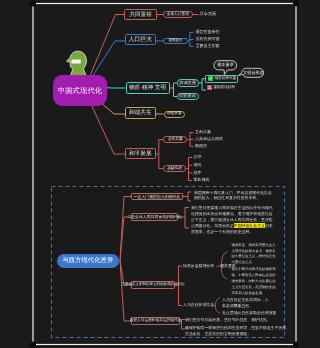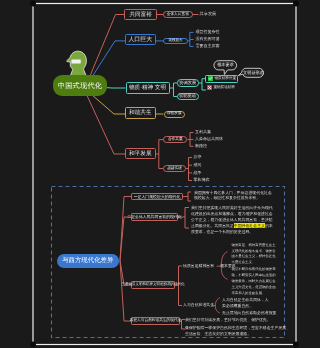--- a/index.html
+++ b/index.html
@@ -74,21 +74,21 @@
   <g>
     <path d="M78.0 51.2 C 83.3 51.2 86.4 55.6 86.4 60.9 C 86.4 64.2 85.3 65.7 84.4 67.2
              C 83.7 68.4 83.5 69.2 83.9 70.3 L 86.2 75.9 L 70.4 75.9 L 72.3 70.6
              C 72.7 69.4 72.6 68.8 71.8 68.1 L 71.1 67.5 C 70.4 66.9 70.3 66.4 70.3 65.3
              L 70.3 61.9 L 67.6 61.7 C 66.6 61.6 66.5 61.1 67.2 60.4 L 70.2 57.3
              C 71.0 53.6 74.0 51.2 78.0 51.2 Z" fill="#7ba83c" stroke="#e4e4e4" stroke-width="0.85" stroke-linejoin="round"></path>
     <rect x="71.4" y="59.6" width="9.4" height="3.8" rx="0.4" fill="#f2f2f2"></rect>
   </g>
 </svg>
 
-<div class="nd" style="left:53px;top:75px;width:54px;height:21px;border-radius:9px;background:#4d7c0f;
+<div class="nd" style="left:53px;top:75px;width:54px;height:31px;border-radius:9px;background:#a21caf;
             font-size:7.2px;color:#fff;letter-spacing:0.2px;">
   <span>中国式现代化</span>
 </div>
 
 <div class="nd" style="left:124.4px;top:9.2px;width:32.5px;height:11.2px;border:1px solid #c4605a;border-radius:1.5px;font-size:5.6px;">
   <span>共同富裕</span>
 </div>
 <div class="nd" style="left:163px;top:11.1px;width:29.5px;height:6.9px;border:0.95px solid #c4605a;border-radius:3.45px;font-size:3.7px;">
   <span>全体人民富裕</span>
 </div>

